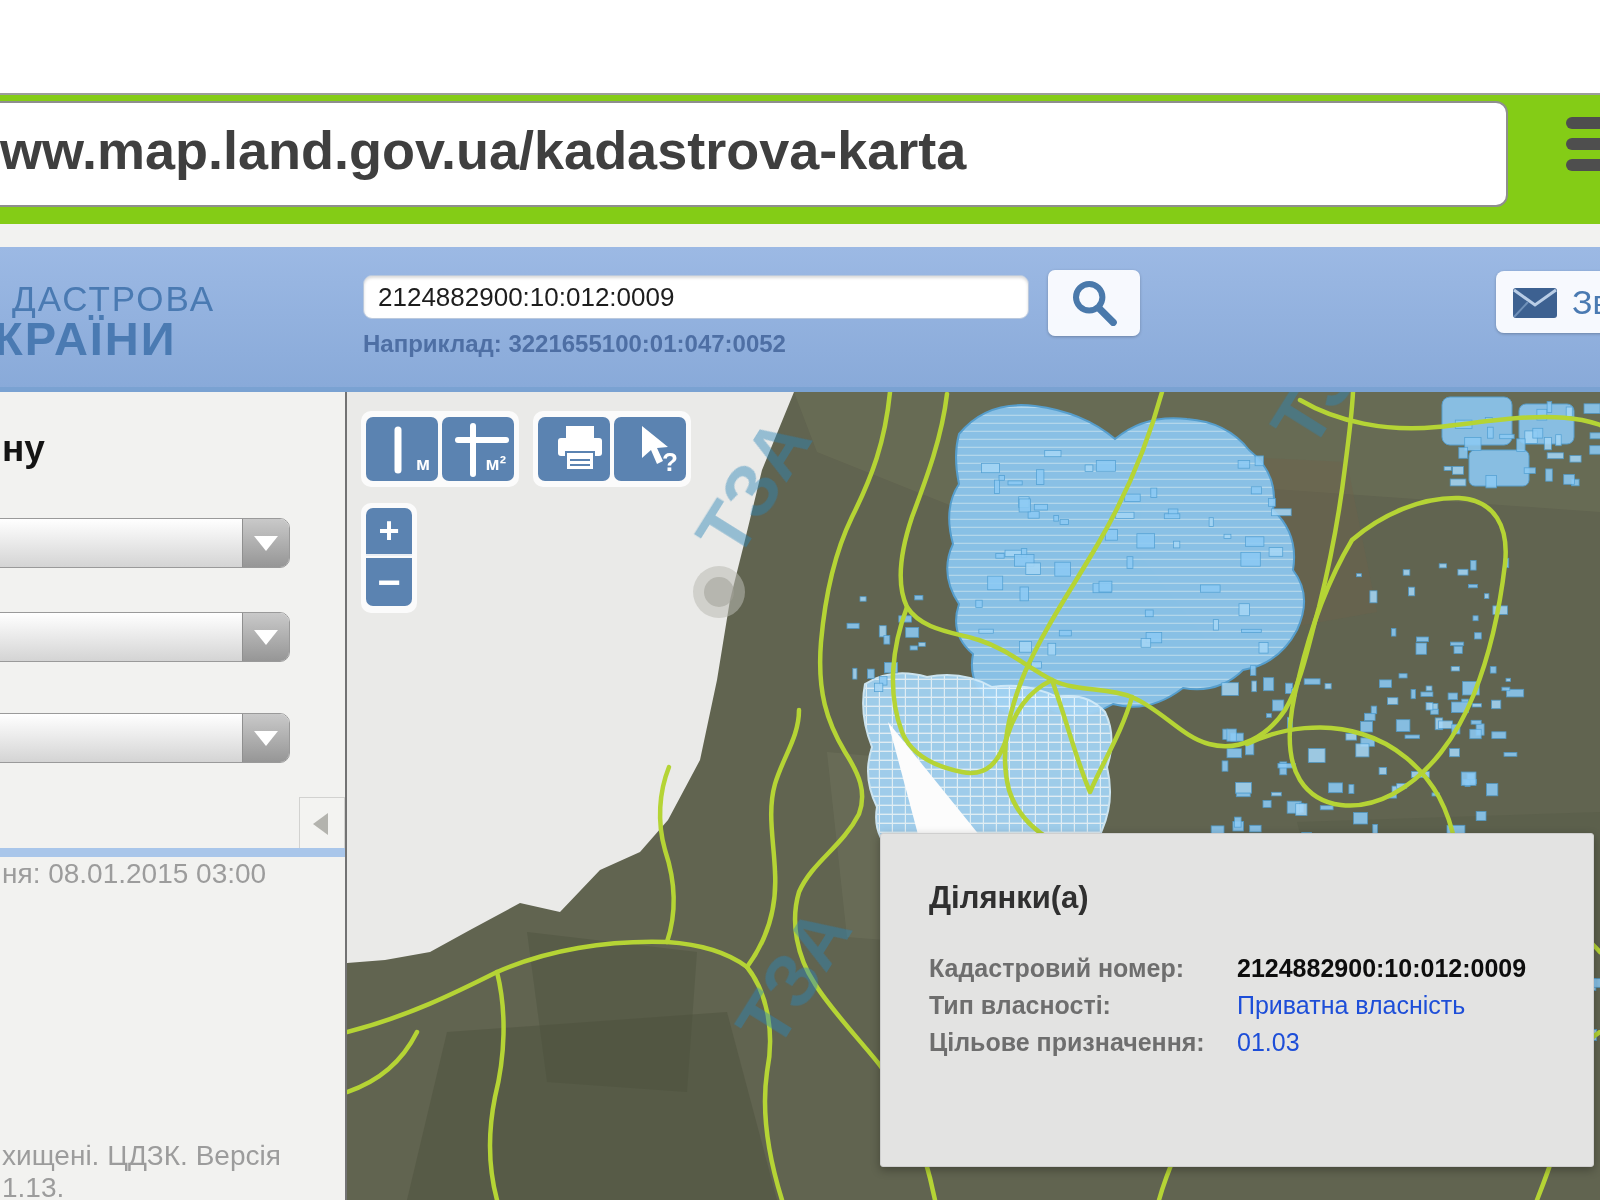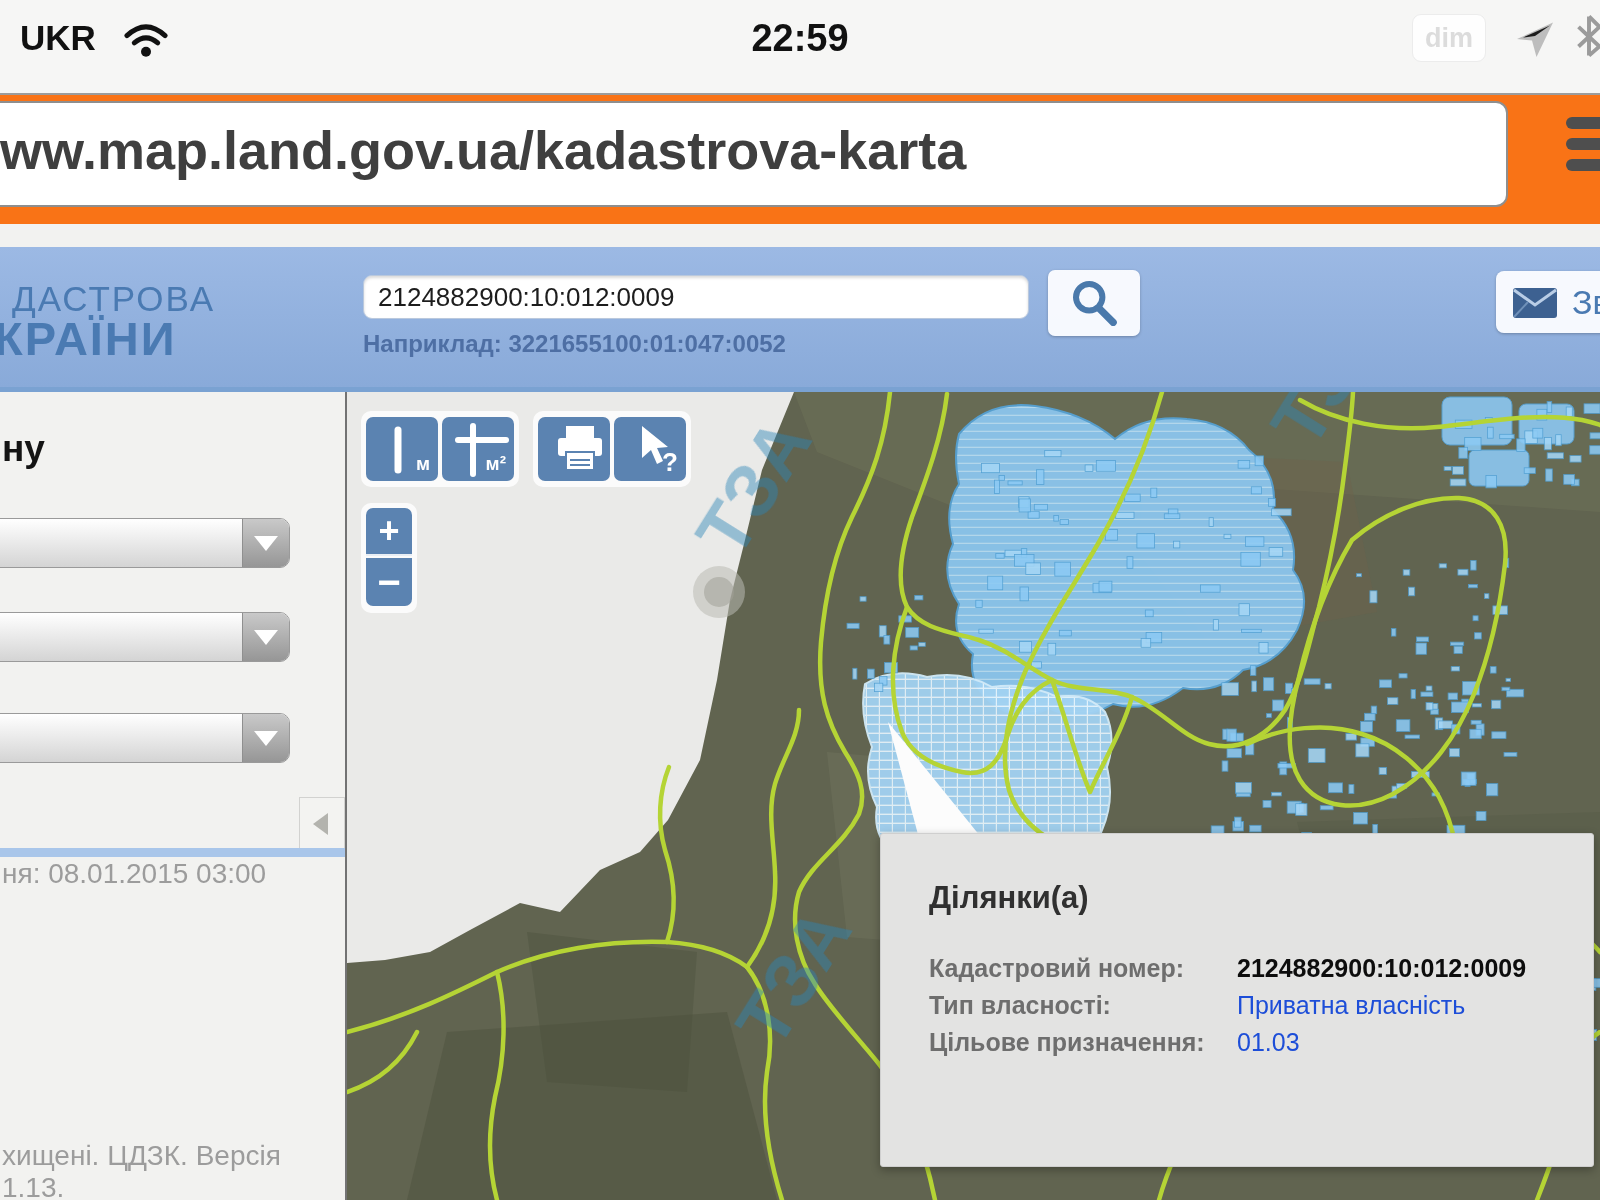--- a/index.html
+++ b/index.html
@@ -11,21 +11,21 @@
   .sb-carrier{position:absolute;left:20px;top:18px;font-size:35px;font-weight:700;color:#111;}
   .sb-wifi{position:absolute;left:124px;top:22px;}
   .sb-time{position:absolute;left:0;top:17px;width:1600px;text-align:center;font-size:38px;font-weight:700;color:#111;}
   .sb-dim{position:absolute;left:1412px;top:14px;width:72px;height:46px;background:rgba(255,255,255,.85);
           border:1px solid #ececec;border-radius:9px;text-align:center;line-height:46px;
           font-size:27px;font-weight:700;color:#dcdcdc;}
   .sb-nav{position:absolute;left:1514px;top:18px;}
   .sb-bt{position:absolute;left:1572px;top:12px;}
 
   
-  .urlrow{position:absolute;left:0;top:93px;width:1600px;height:129px;background:#f97316;
+  .urlrow{position:absolute;left:0;top:93px;width:1600px;height:129px;background:#84cc16;
           border-top:2px solid #9c9c9c;border-bottom:2px solid #b8b8b8;}
   .urlbox{position:absolute;left:-28px;top:6px;width:1532px;height:102px;background:#fff;
           border:2px solid #8e8e8e;border-radius:12px;}
   .urlbox span{position:absolute;left:26px;top:16px;font-size:54px;font-weight:700;color:#3f3f3f;white-space:nowrap;}
   .menuicon{position:absolute;left:1566px;top:22px;width:70px;height:70px;}
   .menuicon i{display:block;width:46px;height:12px;border-radius:6px;background:#4e4e4e;margin:0 0 9px 0;}
   .strip{position:absolute;left:0;top:224px;width:1600px;height:23px;background:#f2f2f0;}
 
   
   .appheader{position:absolute;left:0;top:247px;width:1600px;height:140px;
@@ -89,43 +89,20 @@
               column-gap:0;row-gap:1px;font-size:25px;line-height:36px;}
   .p-label{color:#6e6e6e;font-weight:700;}
   .p-val{color:#1d4ed8;}
   .p-val.bold{font-weight:700;color:#0d0d0d;}
 </style>
 </head>
 <body>
 
 <div class="screen">
 
-  <div class="statusbar">
-    <span class="sb-carrier">UKR</span>
-    <span class="sb-wifi">
-      <svg width="44" height="36" viewBox="0 0 30 24">
-        <path d="M2 9 Q15 -3 28 9" fill="none" stroke="#111" stroke-width="3.4" stroke-linecap="round"></path>
-        <path d="M7 14 Q15 7 23 14" fill="none" stroke="#111" stroke-width="3.4" stroke-linecap="round"></path>
-        <circle cx="15" cy="20" r="3.4" fill="#111"></circle>
-      </svg>
-    </span>
-    <div class="sb-time">22:59</div>
-    <div class="sb-dim">dim</div>
-    <span class="sb-nav">
-      <svg width="42" height="42" viewBox="0 0 28 28">
-        <polygon points="2,14 26,3 15,26 12,15" fill="#bdbdbd"></polygon>
-        <polygon points="6,13 24,5 14,12" fill="#1c1c1c"></polygon>
-      </svg>
-    </span>
-    <span class="sb-bt">
-      <svg width="34" height="48" viewBox="0 0 26 34">
-        <path d="M13 2 V32 M13 2 L21 10 L5 25 M13 32 L21 25 L5 10" fill="none" stroke="#9b9b9b" stroke-width="3" stroke-linejoin="round"></path>
-      </svg>
-    </span>
-  </div>
 
   <div class="urlrow">
     <div class="urlbox">
       <span>ww.map.land.gov.ua/kadastrova-karta</span>
     </div>
     <div class="menuicon">
         <i></i>
         <i></i>
         <i></i>
       </div>

